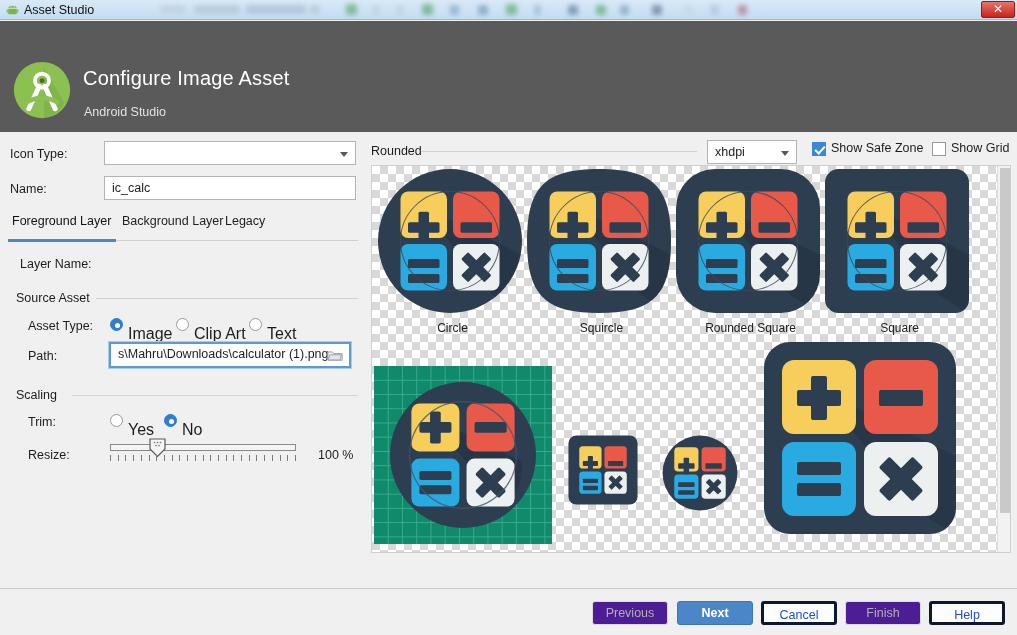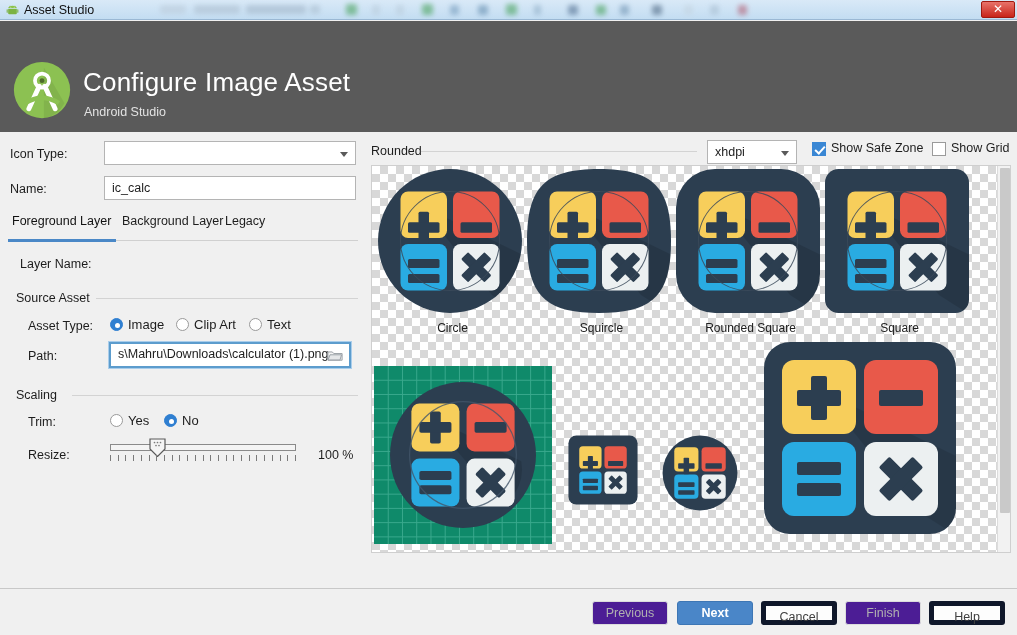--- a/index.html
+++ b/index.html
@@ -42,21 +42,21 @@
   
   #header {
     position:absolute; left:0; top:21px; width:1017px; height:111px;
     background:#5a5a5a;
   }
   #logo {
     position:absolute; left:12px; top:39px; width:60px; height:60px;
   }
   #header-title {
     position:absolute; left:83px; top:46px;
-    font-size:26px; color:#ffffff; letter-spacing:.2px;text-align:center;
+    font-size:20px; color:#ffffff; letter-spacing:.2px;text-align:center;
   }
   #header-sub {
     position:absolute; left:84px; top:84px;
     font-size:12.5px; color:#e2e2e2;
   }
 
   
   #body { position:absolute; left:0; top:132px; width:1017px; height:447px; background:#f0f0f0; }
   #divider-bottom { position:absolute; left:0; top:588px; width:1017px; height:1px; background:#c8c8c8; }
   #footer { position:absolute; left:0; top:589px; width:1017px; height:46px; background:#f0f0f0; }
@@ -96,21 +96,21 @@
   .radio-wrap { position:absolute; height:16px; }
   .radio {
     position:absolute; left:0; top:1px; width:13px; height:13px; border-radius:50%;
     background:#fff; border:1px solid #9a9a9a;
   }
   .radio.on { background:#2f7fd1; border:1px solid #2f7fd1; }
   .radio.on::after {
     content:""; position:absolute; left:4px; top:4px; width:5px; height:5px;
     border-radius:50%; background:#fff;
   }
-  .radio-label { position:absolute; left:18px; top:0px; font-size:13px; white-space:nowrap; }
+  .radio-label { position:absolute; left:18px; top:8px; font-size:16px; white-space:nowrap; }
 
   
   #slider-track {
     position:absolute; left:110px; top:443px; width:186px; height:7px;
     background:#f4f4f4; border:1px solid #8a8a8a;
   }
   #slider-thumb {
     position:absolute; left:151px; top:437px; width:17px; height:19px;
   }
   #slider-ticks { position:absolute; left:110px; top:453px; width:186px; height:8px; }
@@ -157,21 +157,21 @@
   .tile { position:absolute; }
   .tile-caption {
     position:absolute; width:100%; text-align:center; font-size:12px; color:#202020;
   }
   .icon-svg { display:block; }
 
   
   .btn {
     position:absolute; top:12px; height:24px; line-height:22px;
     font-size:12.5px; text-align:center; border-radius:3px;
-    background:#fdfdfd; border:5px solid #0f172a; color:#404040;
+    background:#fdfdfd; border:3px solid #0f172a; color:#1d4ed8;
     white-space:nowrap;
   }
   .btn.primary { background:#4a86c8; border:1px solid #3d76b4; color:#ffffff; font-weight:bold; }
   .btn.disabled { background:#4c1d95; border:1px solid #dcdcdc; color:#b0b0b0; }
 </style>
 </head>
 <body>
 
 <div id="titlebar">
   <svg id="title-icon" viewBox="0 0 24 24">

